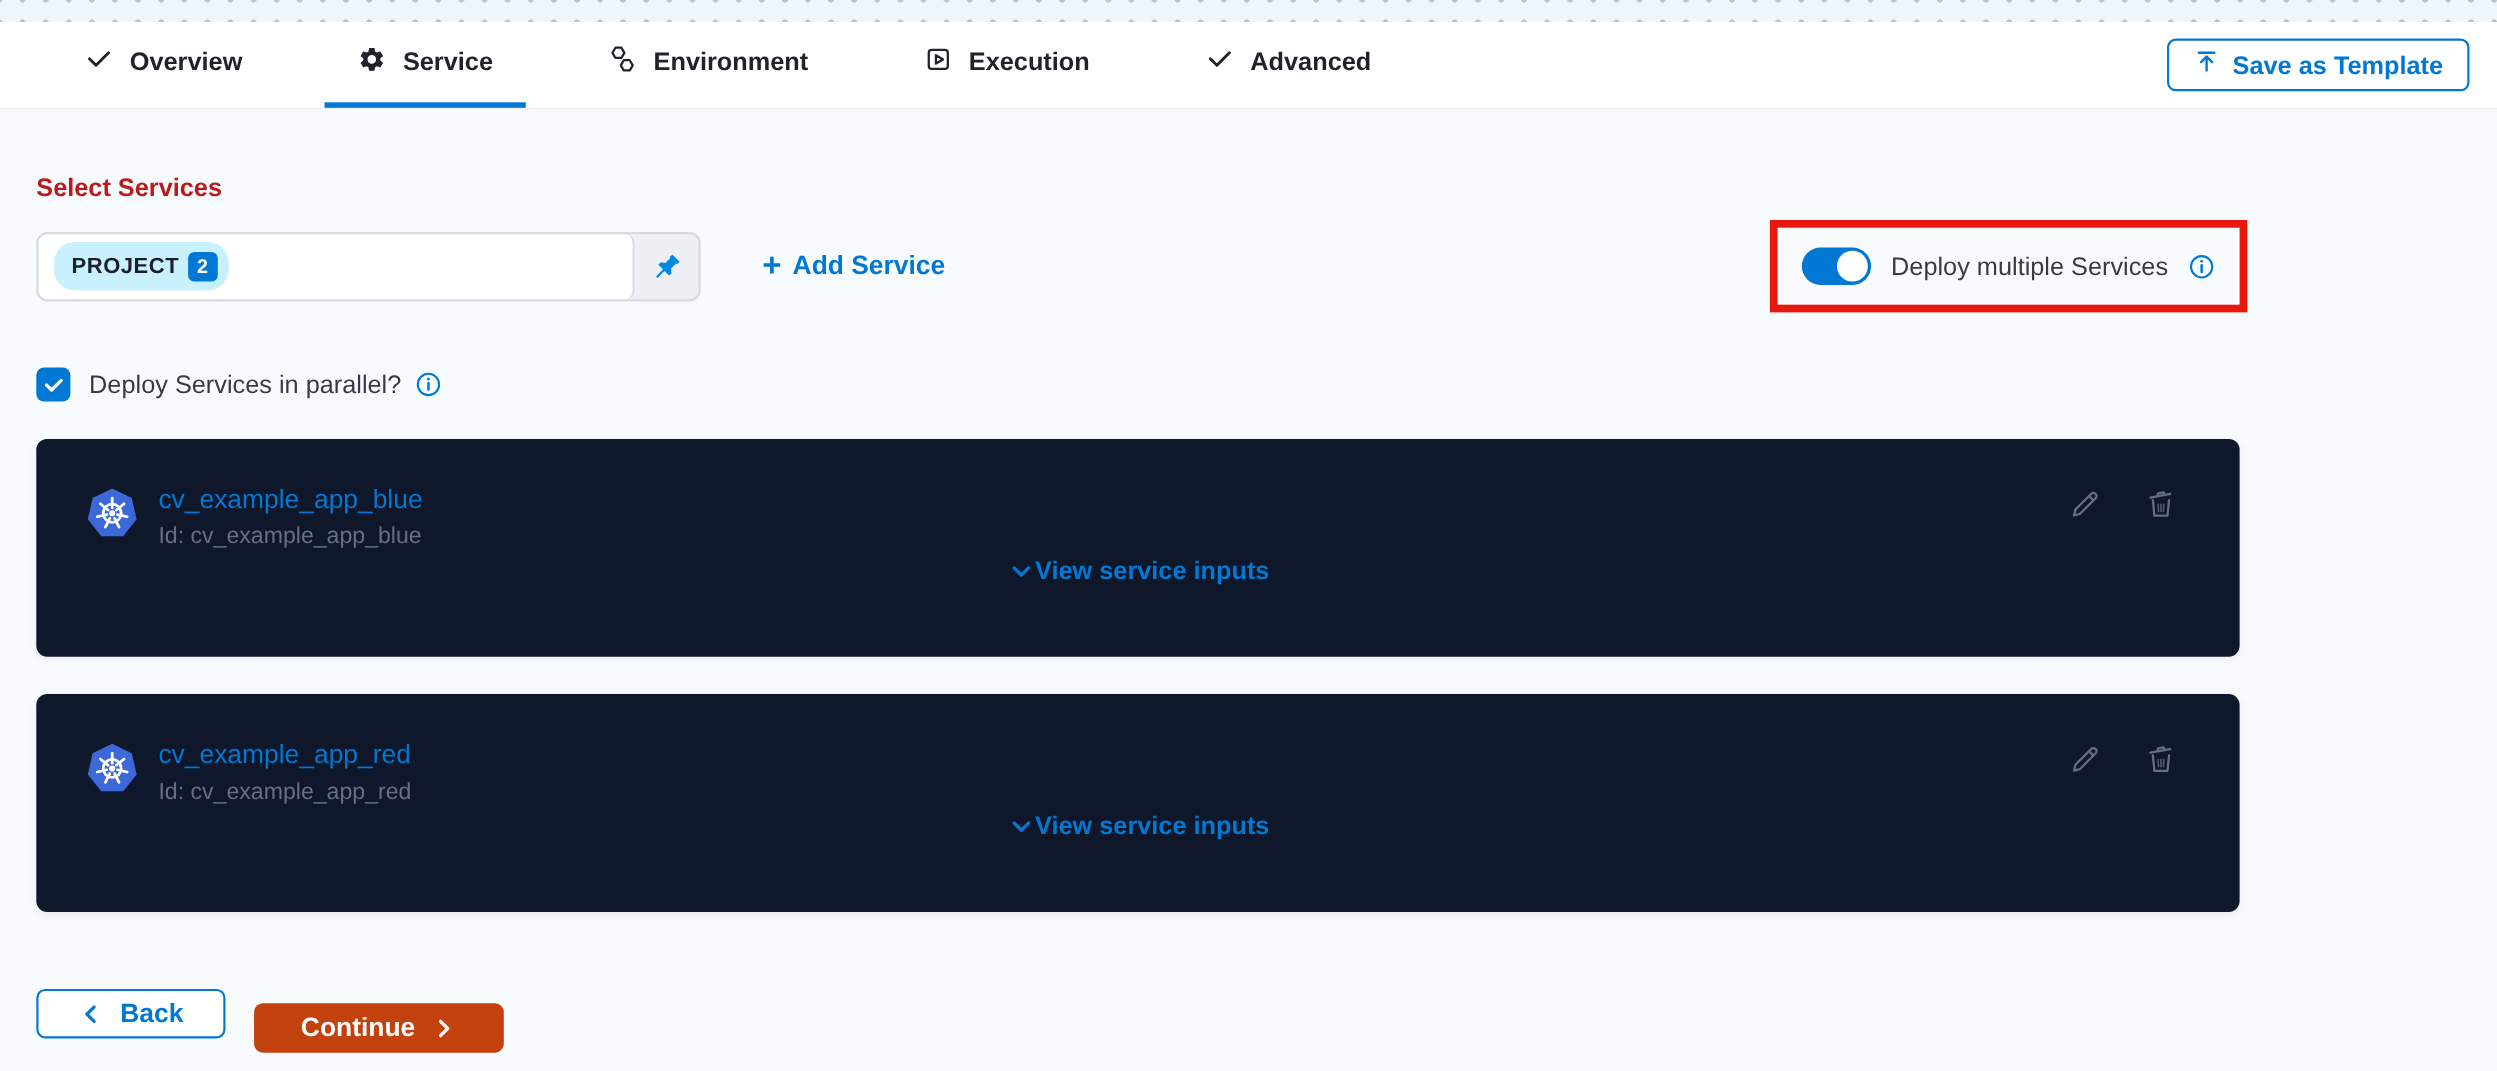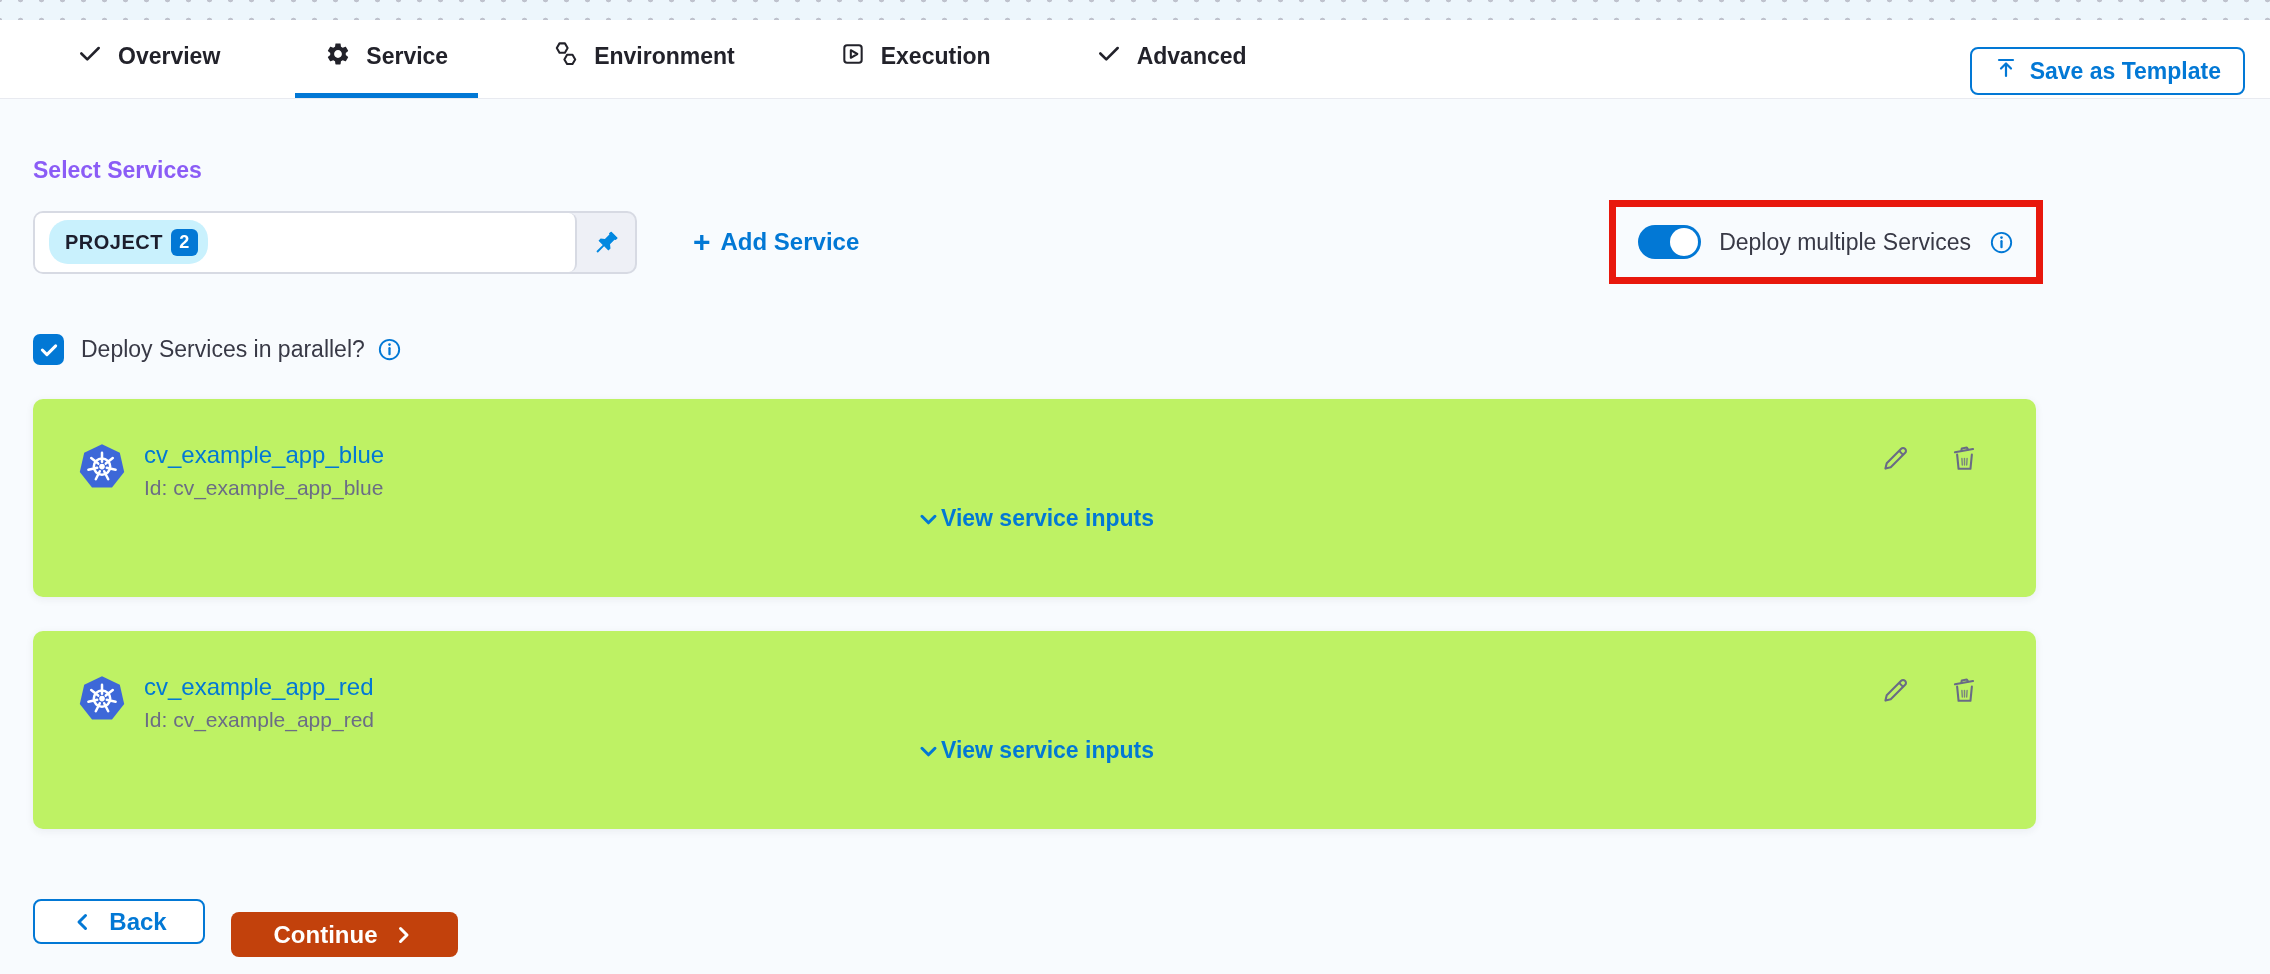--- a/index.html
+++ b/index.html
@@ -28,31 +28,31 @@
   .tab {
     display:flex; align-items:center; gap:15px;
     padding:0 30px; margin-right:45px;
     font-size:23px; font-weight:600; color:#22222a;
     border-bottom:5px solid transparent;
     cursor:pointer; white-space:nowrap;
   }
   .tab.active { border-bottom-color:#0278d5; }
   .tab svg { flex:0 0 auto; }
   .save-template-btn {
-    position:absolute; right:25px; top:27px;
+    position:absolute; right:25px; top:15px;
     display:flex; align-items:center; gap:12px;
     height:48px; padding:0 22px;
     border:2px solid #0278d5; border-radius:8px;
     background:#ffffff; color:#0278d5;
     font-size:23px; font-weight:600; cursor:pointer;
     font-family:inherit;
   }
   
   .content { padding:58px 0 0 33px; width:2023px; }
-  .section-label { font-size:23px; font-weight:600; color:#8b5cf6; margin-bottom:16px; }
+  .section-label { font-size:23px; font-weight:600; color:#b91c1c; margin-bottom:16px; }
   .row-services { display:flex; align-items:center; }
   .select-box {
     width:604px; height:63px;
     border:2px solid #d7dae3; border-radius:10px;
     background:#eef0f6; display:flex; overflow:hidden;
   }
   .select-input {
     flex:1; background:#ffffff; border-right:2px solid #d7dae3;
     border-radius:0 8px 8px 0;
     display:flex; align-items:center; padding-left:14px;
@@ -96,21 +96,21 @@
   .info-icon { display:inline-flex; cursor:pointer; }
   .row-parallel { margin-top:50px; display:flex; align-items:center; }
   .checkbox {
     width:31px; height:31px; border-radius:7px; background:#0278d5;
     display:flex; align-items:center; justify-content:center; cursor:pointer; flex:0 0 auto;
   }
   .checkbox-label { margin-left:17px; margin-right:12px; font-size:23px; color:#383946; }
   
   .card {
     position:relative; width:2003px; height:198px;
-    background:#bef264; border-radius:10px;
+    background:#0f172a; border-radius:10px;
     box-shadow:0 2px 8px rgba(40,41,61,.07);
     margin-top:34px;
   }
   .card:first-of-type { margin-top:36px; }
   .card-head { display:flex; align-items:flex-start; padding:42px 0 0 45px; }
   .k8s-badge { width:48px; height:48px; flex:0 0 auto; margin-top:2px; }
   .card-texts { margin-left:18px; }
   .service-name { font-size:24px; color:#0278d5; cursor:pointer; line-height:1.2; }
   .service-id { font-size:21px; color:#6b6d85; margin-top:6px; }
   .card-actions {

